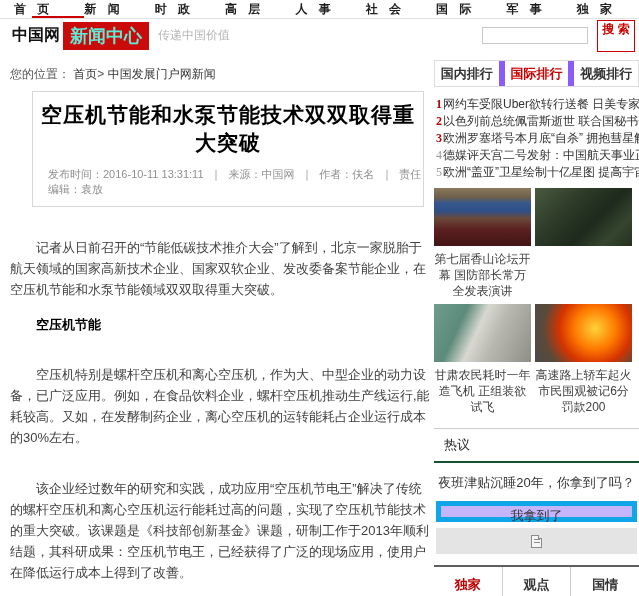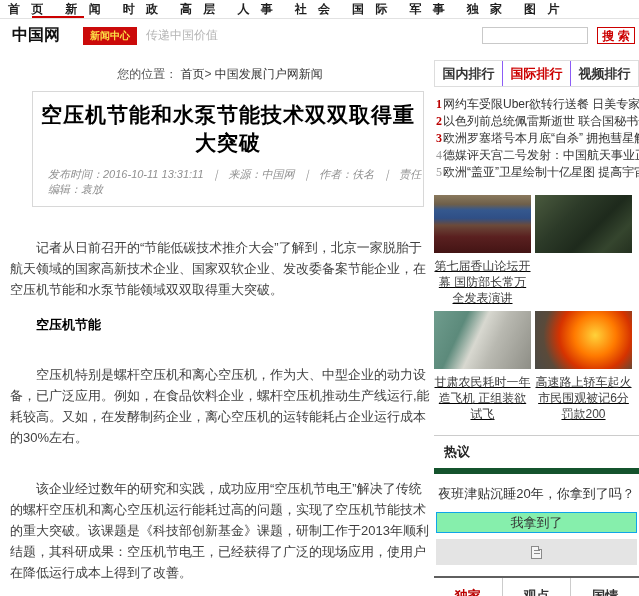--- a/index.html
+++ b/index.html
@@ -1,81 +1,81 @@
 <!DOCTYPE html>
 <html><head>
 <meta charset="utf-8">
 <style>
   * { margin:0; padding:0; box-sizing:border-box; }
   html,body { width:639px; height:596px; background:#fff; overflow:hidden;
     font-family:"Liberation Sans","DejaVu Sans",sans-serif; }
 
   
-  .topnav { position:relative; height:19px; padding-left:8px; border-bottom:1px solid #e2e2e2;
-    display:flex; align-items:center; gap:18px; }
+  .topnav { position:relative; height:19px; padding-left:14px; border-bottom:1px solid #e2e2e2;
+    display:flex; align-items:center; gap:31px; }
   .topnav .nav-item { font-size:12px; font-weight:bold; color:#1f1f1f; letter-spacing:4px;
     text-decoration:none; cursor:pointer; white-space:nowrap; }
   .nav-underline { position:absolute; left:32px; top:16px; width:52px; height:2px; background:#c00; }
 
   
   .masthead { height:33px; padding:0 4px 0 12px; display:flex; align-items:center; }
   .logo-cn { font-size:16px; font-weight:bold; color:#111; }
-  .channel-badge { background:#cb0a0a; color:#fde047; font-size:10px; font-weight:bold;
-    padding:2px 7px; margin-left:23px; }
+  .channel-badge { background:#cb0a0a; color:#5eead4; font-size:18px; font-weight:bold;
+    padding:2px 7px; margin-left:3px; }
   .slogan { color:#b5b5b5; font-size:12px; margin-left:9px; }
   .search-wrap { margin-left:auto; display:flex; align-items:center; }
   .search-input { width:106px; height:17px; border:1px solid #c9c9c9; font-size:11px; padding:0 3px; }
-  .search-btn { margin-left:9px; width:38px; height:17px; border:1px solid #c00; background:#fff;
+  .search-btn { margin-left:9px; width:38px; height:32px; border:1px solid #c00; background:#fff;
     color:#c00; font-size:12px; font-weight:bold; line-height:17px; text-align:center; cursor:pointer; }
 
   
   .content { display:flex; padding-left:10px; }
   .main { width:420px; }
   .sidebar { width:205px; margin-left:4px; }
 
   
-  .breadcrumb { font-size:12px; color:#555; margin:14px 0 8px 0;text-align:center; }
+  .breadcrumb { font-size:12px; color:#555; margin:14px 0 8px 0; }
   .breadcrumb a { color:#333; text-decoration:none; cursor:pointer; }
   .title-box { border:1px solid #d8d8d8; margin-left:22px; width:392px; }
   .article-title { font-size:21px; font-weight:bold; color:#000; text-align:center;
     padding:9px 6px 2px; letter-spacing:1px; }
   .article-meta { font-size:11px; color:#909090; padding:8px 0 9px 15px; }
-  .article-meta span { margin-right:4px;font-style:italic; }
+  .article-meta span { margin-right:4px; }
   .para { font-size:13px; line-height:21px; color:#3f3f3f; text-indent:2em; margin-top:30px; }
   .subhead { font-size:13px; font-weight:bold; color:#000; text-indent:2em; margin-top:16px; }
 
   
   .rank-tabs { display:flex; border:1px solid #ddd; height:27px; margin-top:8px; }
   .rank-tab { flex:1; display:flex; align-items:center; justify-content:center;
-    font-size:13px; font-weight:bold; color:#333; cursor:pointer; border-left:1px solid #8b5cf6; }
+    font-size:13px; font-weight:bold; color:#333; cursor:pointer; border-left:6px solid #8b5cf6; }
   .rank-tab:first-child { border-left:none; }
   .rank-tab.active { color:#c00; }
   .rank-list { margin:9px 0 2px 2px; }
   .rank-item { font-size:12px; color:#333; line-height:17px; white-space:nowrap;
     overflow:hidden; cursor:pointer; }
   .rank-num { font-weight:bold; color:#b00; margin-right:1px; font-family:"Liberation Serif",serif; }
   .rank-item.cold .rank-num { color:#999; font-weight:normal; }
 
-  .photo-grid { display:grid; grid-template-columns:97px 97px; column-gap:4px; margin-top:14px;text-decoration:underline; }
+  .photo-grid { display:grid; grid-template-columns:97px 97px; column-gap:4px; margin-top:7px; }
   .figure { cursor:pointer; margin-bottom:5px; }
   .photo { width:97px; height:58px; }
   .caption { font-size:12px; color:#404040; text-align:center; line-height:16px; margin-top:5px; }
   .photo-1 { background:linear-gradient(180deg,#8a795d 0%,#6e5f4a 16%,#35588e 26%,#2f4f86 40%,
     #6b4a3a 52%,#5a2020 72%,#431414 100%); }
   .photo-2 { background:linear-gradient(135deg,#4a5a3e 0%,#2c3a28 35%,#1e2a1c 60%,#35452e 80%,#24301f 100%); }
   .photo-3 { background:linear-gradient(115deg,#6f9c8d 0%,#5c8a7b 28%,#d8d8d0 45%,#b9b9b1 62%,#8e8e86 100%); }
   .photo-4 { background:radial-gradient(circle at 62% 42%, #ffd23a 0%, #ff7a00 30%, #d63300 52%,
     #5a4a3a 75%, #4a4a46 100%); }
 
   .divider { border-top:1px solid #ccc; margin-top:8px; }
-  .hot-title { font-size:13px; font-weight:bold; color:#222; padding:7px 0 7px 10px;
-    border-bottom:6px solid #14532d; }
+  .hot-title { font-size:13px; font-weight:normal; color:#222; padding:7px 0 7px 10px;
+    border-bottom:2px solid #14532d; }
   .hot-question { font-size:13px; color:#333; text-align:center; margin-top:11px; }
   .vote-row { display:flex; gap:8px; margin:9px 2px 0 2px; }
-  .vote-btn { flex:1; height:21px; border:1px solid #0ea5e9; background:#86efac; font-size:13px;
+  .vote-btn { flex:1; height:21px; border:5px solid #0ea5e9; background:#c4b5fd; font-size:13px;
     color:#333; text-align:center; line-height:19px; cursor:pointer; }
   .result-bar { height:26px; background:#e4e4e4; margin:6px 2px 0 2px; display:flex;
     align-items:center; justify-content:center; cursor:pointer; }
   .doc-icon { width:11px; height:13px; border:1px solid #8a8a8a; background:#f5f5f5; position:relative; }
   .doc-icon::before { content:""; position:absolute; left:2px; top:3px; width:6px; height:1px;
     background:#8a8a8a; box-shadow:0 3px 0 #8a8a8a; }
   .doc-icon::after { content:""; position:absolute; right:-1px; top:-1px; width:3px; height:3px;
     background:#e4e4e4; border-left:1px solid #8a8a8a; border-bottom:1px solid #8a8a8a; }
 
   .bottom-tabs { display:flex; height:38px; margin-top:11px; border-top:2px solid #5f5f5f;

